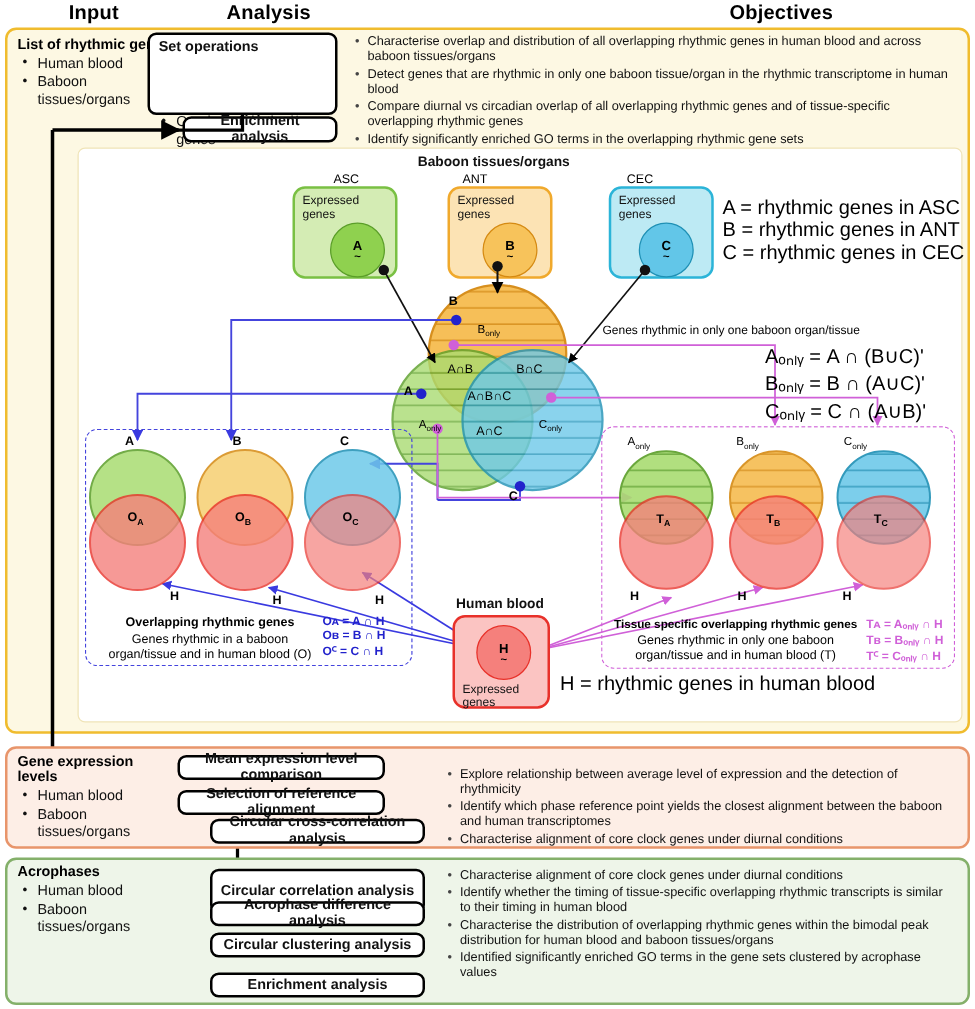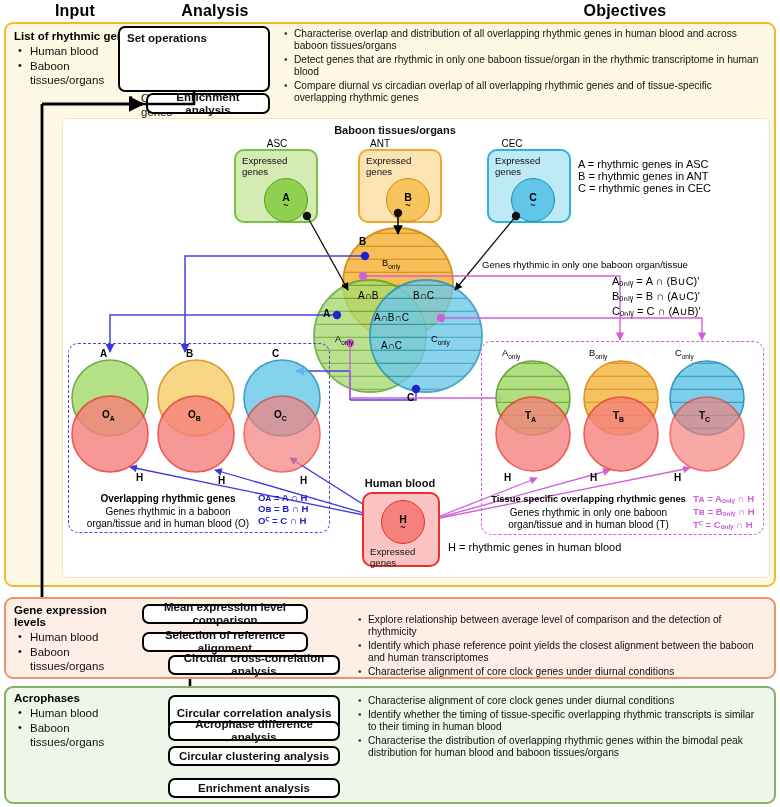--- a/index.html
+++ b/index.html
@@ -91,21 +91,21 @@
 
   
   .dashpanel { position:absolute; border-radius:10px; }
 
   svg.overlay { position:absolute; left:0; top:0; pointer-events:none; }
 
   .cap-blue { color:#2222cc; font-weight:bold; }
   .cap-pink { color:#d060d8; font-weight:bold; }
   .fml { font-size:9.6px; color:#2222cc; font-weight:bold; white-space:nowrap;}
   .fml-p { font-size:9.6px; color:#d060d8; font-weight:bold; white-space:nowrap;}
-  .fml-k { font-size:11px; color:#000; white-space:nowrap;}
+  .fml-k { font-size:16px; color:#000; white-space:nowrap;}
   .capline { position:absolute; font-size:10px; text-align:center; white-space:nowrap; color:#000;}
 </style>
 </head>
 <body>
 
 <div class="col-header abs" style="left:20px; top:2px; width:110px;">Input</div>
 <div class="col-header abs" style="left:150px; top:2px; width:130px;">Analysis</div>
 <div class="col-header abs" style="left:530px; top:2px; width:190px;">Objectives</div>
 
 <div class="panel panel-input" style="left:4px; top:22px; width:772px; height:565px;"></div>
@@ -126,20 +126,21 @@
   </ul>
 </div>
 
 <div class="procbox" style="left:146px; top:93px; width:124px; height:21px;">Enrichment analysis</div>
 
 <div class="objlist" style="left:278px; top:24px; width:492px;">
   <ul>
     <li>Characterise overlap and distribution of all overlapping rhythmic genes in human blood and across baboon tissues/organs</li>
     <li>Detect genes that are rhythmic in only one baboon tissue/organ in the rhythmic transcriptome in human blood</li>
     <li>Compare diurnal vs circadian overlap of all overlapping rhythmic genes and of tissue-specific overlapping rhythmic genes</li>
+    <li>Identify significantly enriched GO terms in the overlapping rhythmic gene sets</li>
   </ul>
 </div>
 
 <div class="board" style="left:62px; top:118px; width:708px; height:460px;"></div>
 
 <div class="abs" style="left:270px; top:124px; width:250px; text-align:center; font-weight:bold; font-size:11px;">Baboon tissues/organs</div>
 
 <div class="lab" style="left:252px; top:138px; width:50px; text-align:center;">ASC</div>
 <div class="lab" style="left:355px; top:138px; width:50px; text-align:center;">ANT</div>
 <div class="lab" style="left:487px; top:138px; width:50px; text-align:center;">CEC</div>
@@ -369,21 +370,21 @@
     <li>Baboon tissues/organs</li>
   </ul>
 </div>
 
 <div class="procbox" style="left:142px; top:604px; width:166px; height:20px;">Mean expression level comparison</div>
 <div class="procbox" style="left:142px; top:632px; width:166px; height:20px;">Selection of reference alignment</div>
 <div class="procbox" style="left:168px; top:655px; width:172px; height:20px;">Circular cross-correlation analysis</div>
 
 <div class="objlist" style="left:352px; top:610px; width:415px;">
   <ul>
-    <li>Explore relationship between average level of comparison and the detection of rhythmicity</li>
+    <li>Explore relationship between average level of expression and the detection of rhythmicity</li>
     <li>Identify which phase reference point yields the closest alignment between the baboon and human transcriptomes</li>
     <li>Characterise alignment of core clock genes under diurnal conditions</li>
   </ul>
 </div>
 
 <div class="panel panel-acro" style="left:4px; top:686px; width:772px; height:118px;"></div>
 
 <div class="abs" style="left:14px; top:692px; width:125px;">
   <div class="list-title">Acrophases</div>
   <ul class="bl">
@@ -395,14 +396,15 @@
 <div class="procbox" style="left:168px; top:695px; width:172px; height:36px;">Circular correlation analysis</div>
 <div class="procbox" style="left:168px; top:721px; width:172px; height:20px;">Acrophase difference analysis</div>
 <div class="procbox" style="left:168px; top:746px; width:172px; height:20px;">Circular clustering analysis</div>
 <div class="procbox" style="left:168px; top:778px; width:172px; height:20px;">Enrichment analysis</div>
 
 <div class="objlist" style="left:352px; top:691px; width:415px;">
   <ul>
     <li>Characterise alignment of core clock genes under diurnal conditions</li>
     <li>Identify whether the timing of tissue-specific overlapping rhythmic transcripts is similar to their timing in human blood</li>
     <li>Characterise the distribution of overlapping rhythmic genes within the bimodal peak distribution for human blood and baboon tissues/organs</li>
+    <li>Identified significantly enriched GO terms in the gene sets clustered by acrophase values</li>
   </ul>
 </div>
 
 </body></html>

